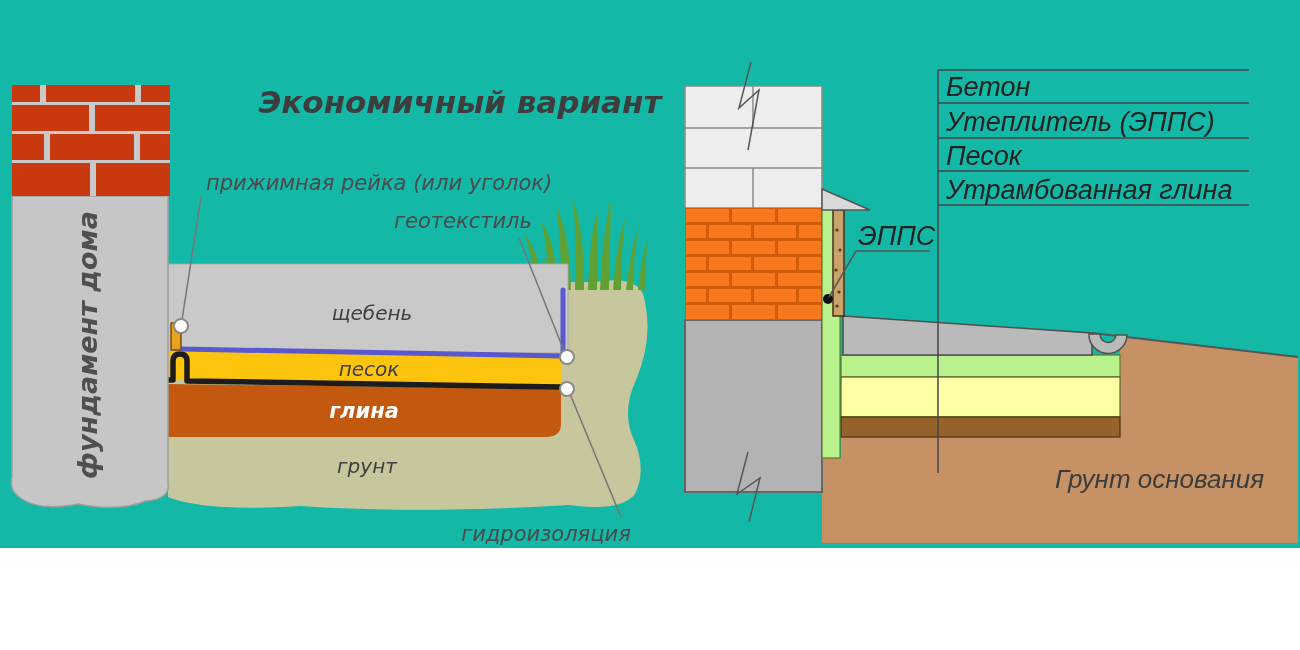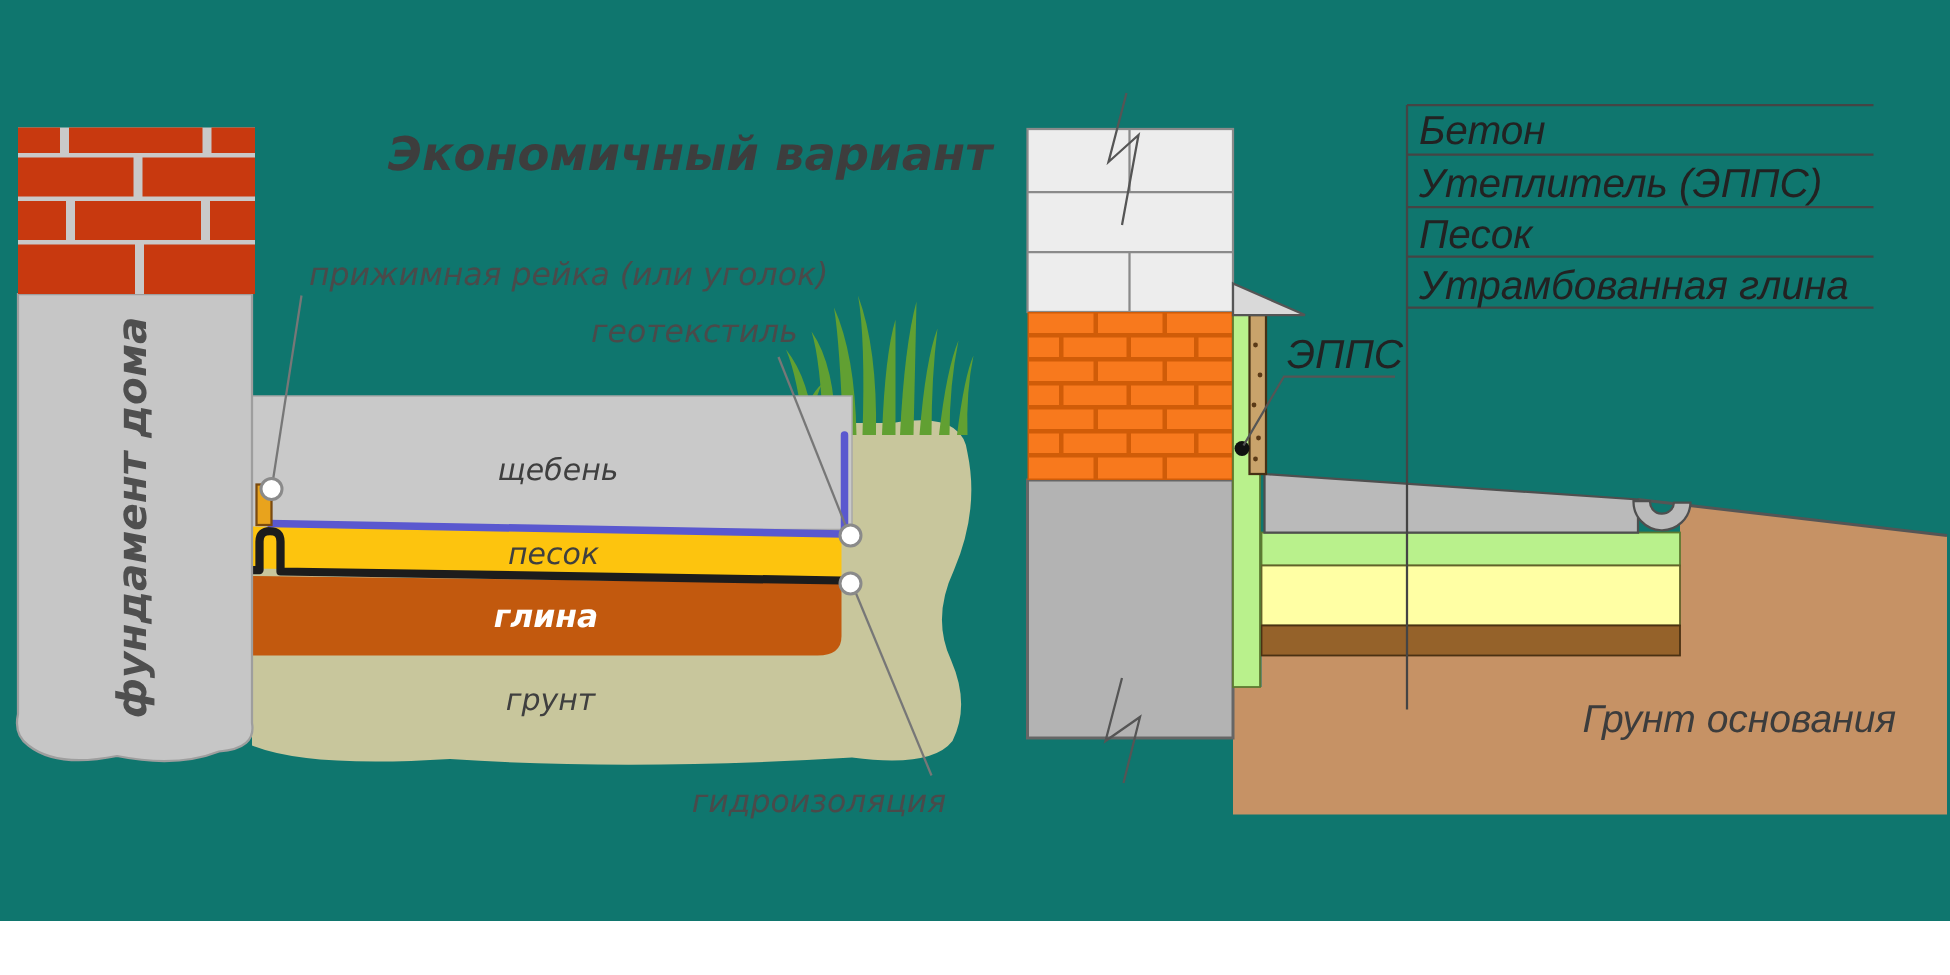--- a/index.html
+++ b/index.html
@@ -1,16 +1,16 @@
 <!DOCTYPE html>
 <html><head>
 <meta charset="utf-8">
 <style>
   html,body{margin:0;padding:0;background:#ffffff;}
-  #stage{position:relative;width:1300px;height:614px;background:#0f766e;overflow:hidden;}
+  #stage{position:relative;width:1300px;height:548px;background:#14b8a6;overflow:hidden;}
   svg{position:absolute;left:0;top:0;}
   text{user-select:none;}
   .lbl-left{font-family:"DejaVu Sans",sans-serif;font-style:italic;fill:#4a4a4a;}
   .lbl-title{font-family:"DejaVu Sans",sans-serif;font-style:italic;font-weight:bold;fill:#3d3d3d;font-size:31px;}
   .lbl-rot{font-family:"DejaVu Sans",sans-serif;font-style:italic;font-weight:bold;fill:#4f4f4f;font-size:27px;}
   .lbl-layer{font-family:"DejaVu Sans",sans-serif;font-style:italic;fill:#3f3f3f;font-size:20px;}
   .lbl-clay{font-family:"DejaVu Sans",sans-serif;font-style:italic;font-weight:bold;fill:#ffffff;font-size:21px;}
   .lbl-right{font-family:"Liberation Sans",sans-serif;font-style:italic;fill:#222222;font-size:27px;}
   .lbl-ground{font-family:"Liberation Sans",sans-serif;font-style:italic;fill:#3c3c3c;font-size:26px;}
   .thin{stroke:#555555;stroke-width:1.5;fill:none;}

